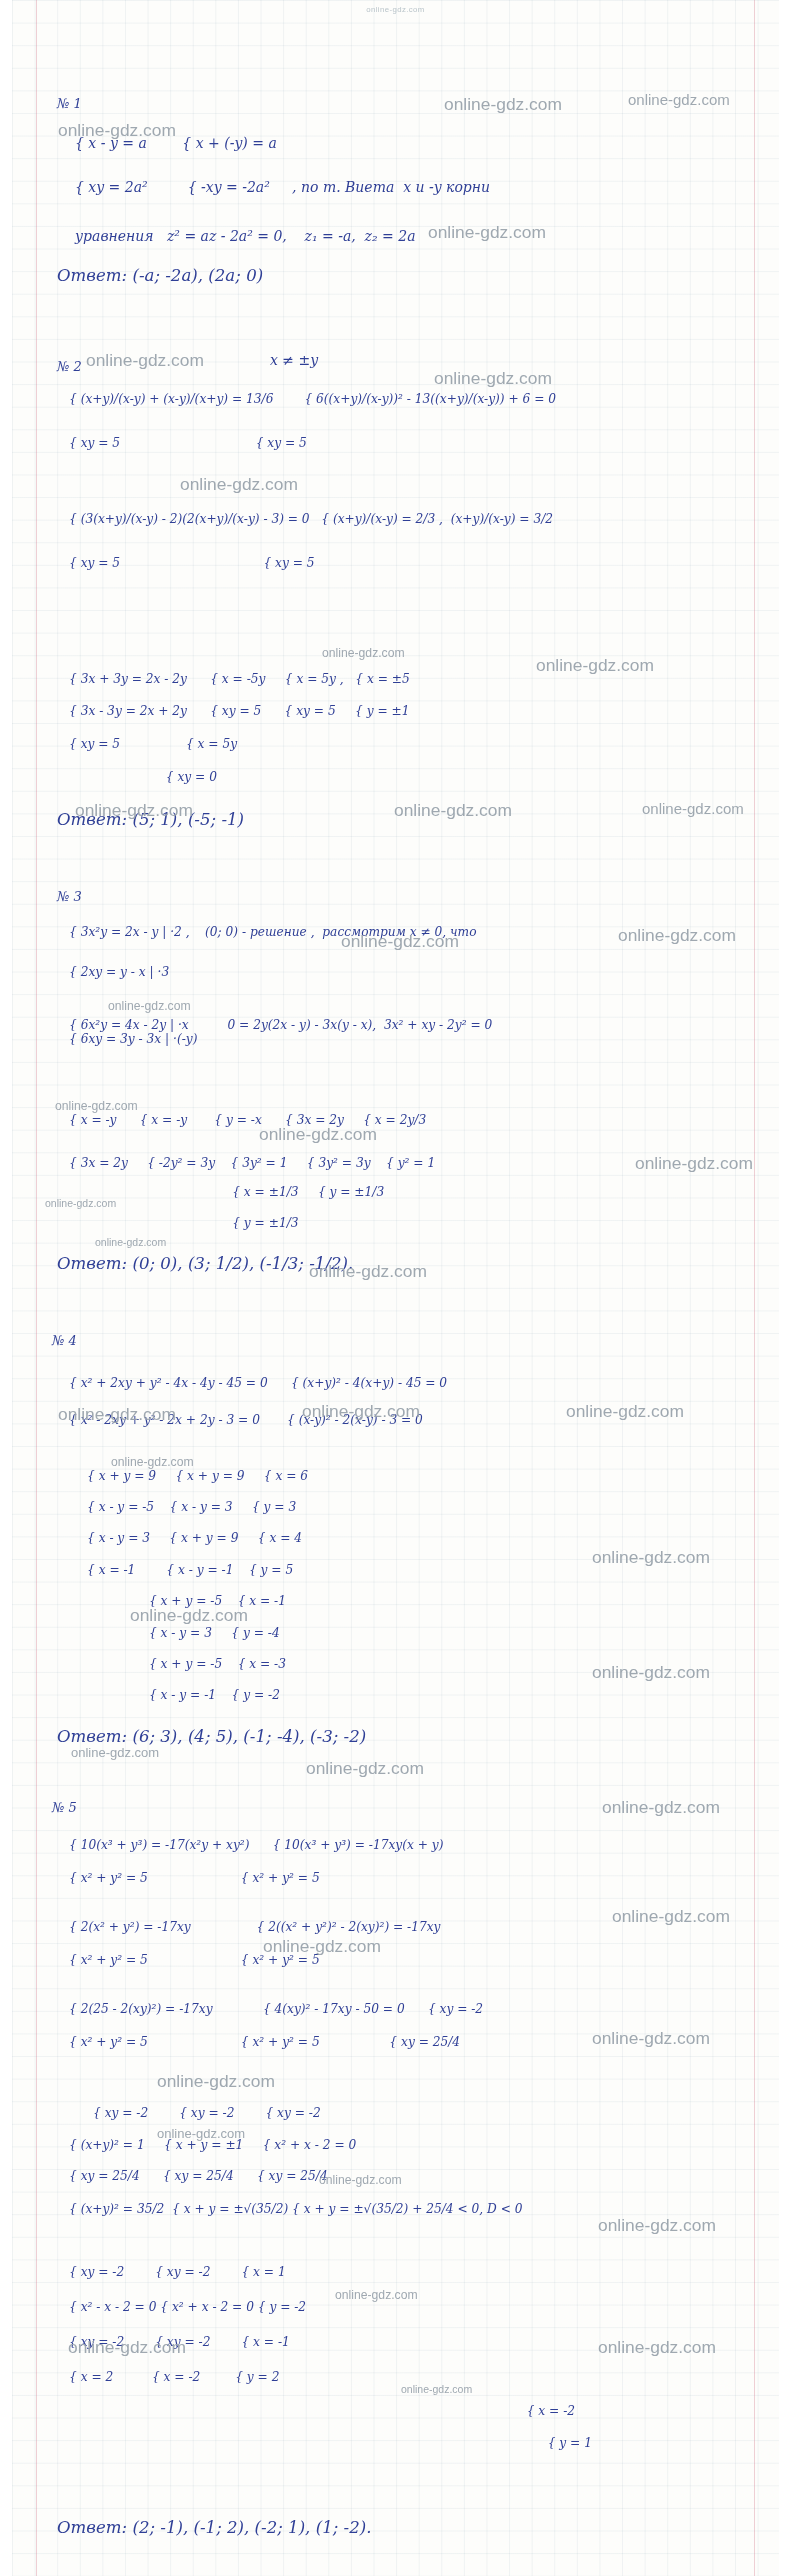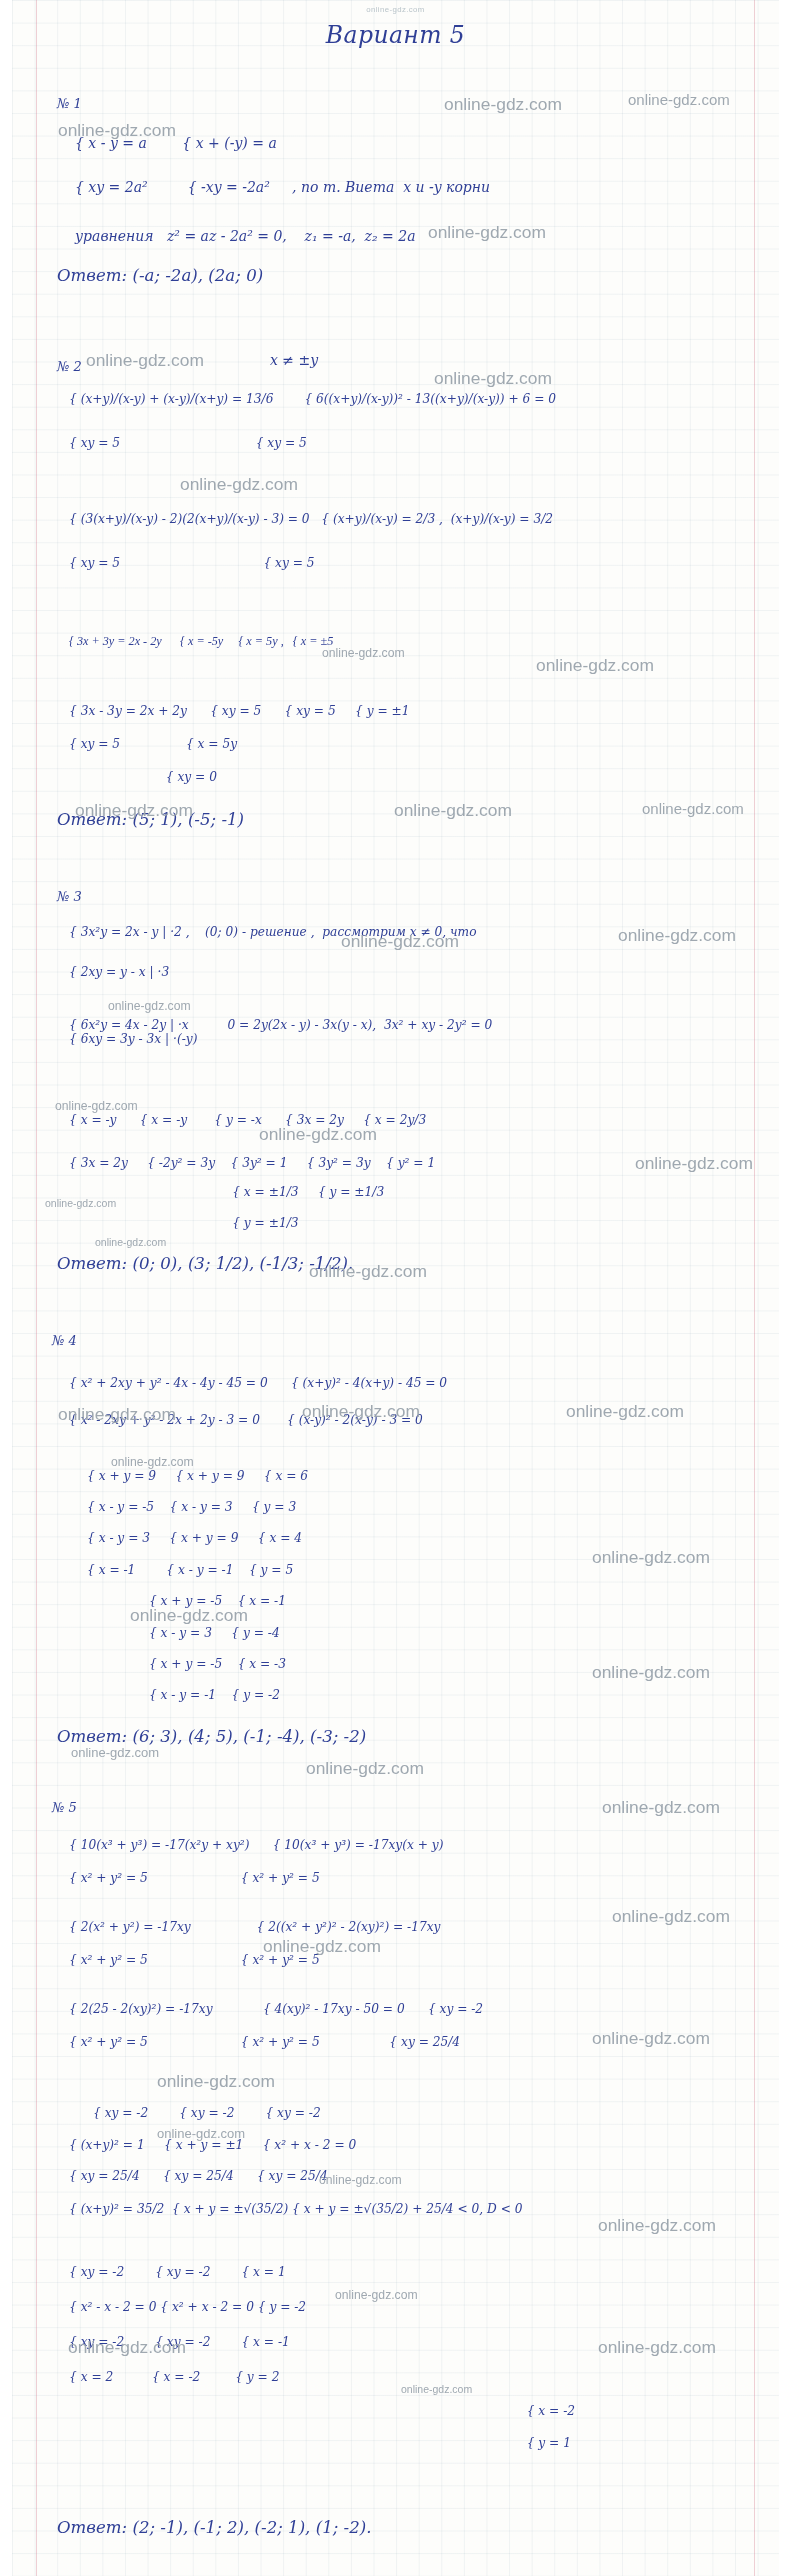--- a/index.html
+++ b/index.html
@@ -87,35 +87,34 @@
 </style>
 </head>
 <body>
 
 <div class="page">
   <div class="grid-layer"></div>
   <div class="margin-line left"></div>
   <div class="margin-line right"></div>
 
   <div class="topmark">online-gdz.com</div>
-  <div class="title">Вариант 5</div>
 
   <div class="ink task" style="left:45px; top:96px;">№ 1</div>
   <div class="ink med" style="left:63px; top:135px;">{ x - y = a        { x + (-y) = a</div>
   <div class="ink med" style="left:63px; top:179px;">{ xy = 2a²         { -xy = -2a²     , по т. Виета  x и -y корни</div>
   <div class="ink med" style="left:63px; top:228px;">уравнения   z² = az - 2a² = 0,    z₁ = -a,  z₂ = 2a</div>
   <div class="ink ans" style="left:45px; top:266px;">Ответ: (-a; -2a), (2a; 0)</div>
 
   <div class="ink task" style="left:45px; top:359px;">№ 2</div>
   <div class="ink med" style="left:258px; top:352px;">x ≠ ±y</div>
   <div class="ink small" style="left:57px; top:392px;">{ (x+y)/(x-y) + (x-y)/(x+y) = 13/6        { 6((x+y)/(x-y))² - 13((x+y)/(x-y)) + 6 = 0</div>
   <div class="ink small" style="left:57px; top:436px;">{ xy = 5                                   { xy = 5</div>
   <div class="ink small" style="left:57px; top:512px;">{ (3(x+y)/(x-y) - 2)(2(x+y)/(x-y) - 3) = 0   { (x+y)/(x-y) = 2/3 ,  (x+y)/(x-y) = 3/2</div>
   <div class="ink small" style="left:57px; top:556px;">{ xy = 5                                     { xy = 5</div>
-  <div class="ink small" style="left:57px; top:634px;font-family:Liberation Serif, serif;">{ 3x + 3y = 2x - 2y      { x = -5y     { x = 5y ,   { x = ±5</div>
+  <div class="ink small" style="left:57px; top:672px;">{ 3x + 3y = 2x - 2y      { x = -5y     { x = 5y ,   { x = ±5</div>
   <div class="ink small" style="left:57px; top:704px;">{ 3x - 3y = 2x + 2y      { xy = 5      { xy = 5     { y = ±1</div>
   <div class="ink small" style="left:57px; top:737px;">{ xy = 5                 { x = 5y</div>
   <div class="ink small" style="left:57px; top:770px;">                         { xy = 0</div>
   <div class="ink ans" style="left:45px; top:810px;">Ответ: (5; 1), (-5; -1)</div>
 
   <div class="ink task" style="left:45px; top:889px;">№ 3</div>
   <div class="ink small" style="left:57px; top:925px;">{ 3x²y = 2x - y | ·2 ,    (0; 0) - решение ,  рассмотрим x ≠ 0, что</div>
   <div class="ink small" style="left:57px; top:965px;text-align:center;">{ 2xy = y - x | ·3</div>
   <div class="ink small" style="left:57px; top:1018px;">{ 6x²y = 4x - 2y | ·x          0 = 2y(2x - y) - 3x(y - x),  3x² + xy - 2y² = 0</div>
   <div class="ink small" style="left:57px; top:1032px;text-align:right;">{ 6xy = 3y - 3x | ·(-y)</div>
@@ -148,21 +147,21 @@
   <div class="ink small" style="left:575px; top:2068px;">                                                                     { (x+y)² = 2xy + 5</div>
   <div class="ink small" style="left:57px; top:2106px;margin-left:24px;">{ xy = -2        { xy = -2        { xy = -2</div>
   <div class="ink small" style="left:57px; top:2138px;">{ (x+y)² = 1     { x + y = ±1     { x² + x - 2 = 0</div>
   <div class="ink small" style="left:57px; top:2169px;">{ xy = 25/4      { xy = 25/4      { xy = 25/4</div>
   <div class="ink small" style="left:57px; top:2202px;">{ (x+y)² = 35/2  { x + y = ±√(35/2) { x + y = ±√(35/2) + 25/4 &lt; 0, D &lt; 0</div>
   <div class="ink small" style="left:57px; top:2265px;">{ xy = -2        { xy = -2        { x = 1</div>
   <div class="ink small" style="left:57px; top:2300px;">{ x² - x - 2 = 0 { x² + x - 2 = 0 { y = -2</div>
   <div class="ink small" style="left:57px; top:2335px;">{ xy = -2        { xy = -2        { x = -1</div>
   <div class="ink small" style="left:57px; top:2370px;">{ x = 2          { x = -2         { y = 2</div>
   <div class="ink small" style="left:383px; top:2404px;">                                  { x = -2</div>
-  <div class="ink small" style="left:383px; top:2436px;">                                  { y = 1</div>
+  <div class="ink small" style="left:404px; top:2436px;">                                  { y = 1</div>
   <div class="ink ans" style="left:45px; top:2518px;">Ответ: (2; -1), (-1; 2), (-2; 1), (1; -2).</div>
 
   <div id="watermark-layer">
       <div class="wm" style="left: 46px; top: 120px; font-size: 17.4px;">online-gdz.com</div>
       <div class="wm" style="left: 432px; top: 94px; font-size: 17.4px;">online-gdz.com</div>
       <div class="wm" style="left: 616px; top: 91px; font-size: 15px;">online-gdz.com</div>
       <div class="wm" style="left: 416px; top: 222px; font-size: 17.4px;">online-gdz.com</div>
       <div class="wm" style="left: 74px; top: 350px; font-size: 17.4px;">online-gdz.com</div>
       <div class="wm" style="left: 422px; top: 368px; font-size: 17.4px;">online-gdz.com</div>
       <div class="wm" style="left: 168px; top: 474px; font-size: 17.4px;">online-gdz.com</div>

